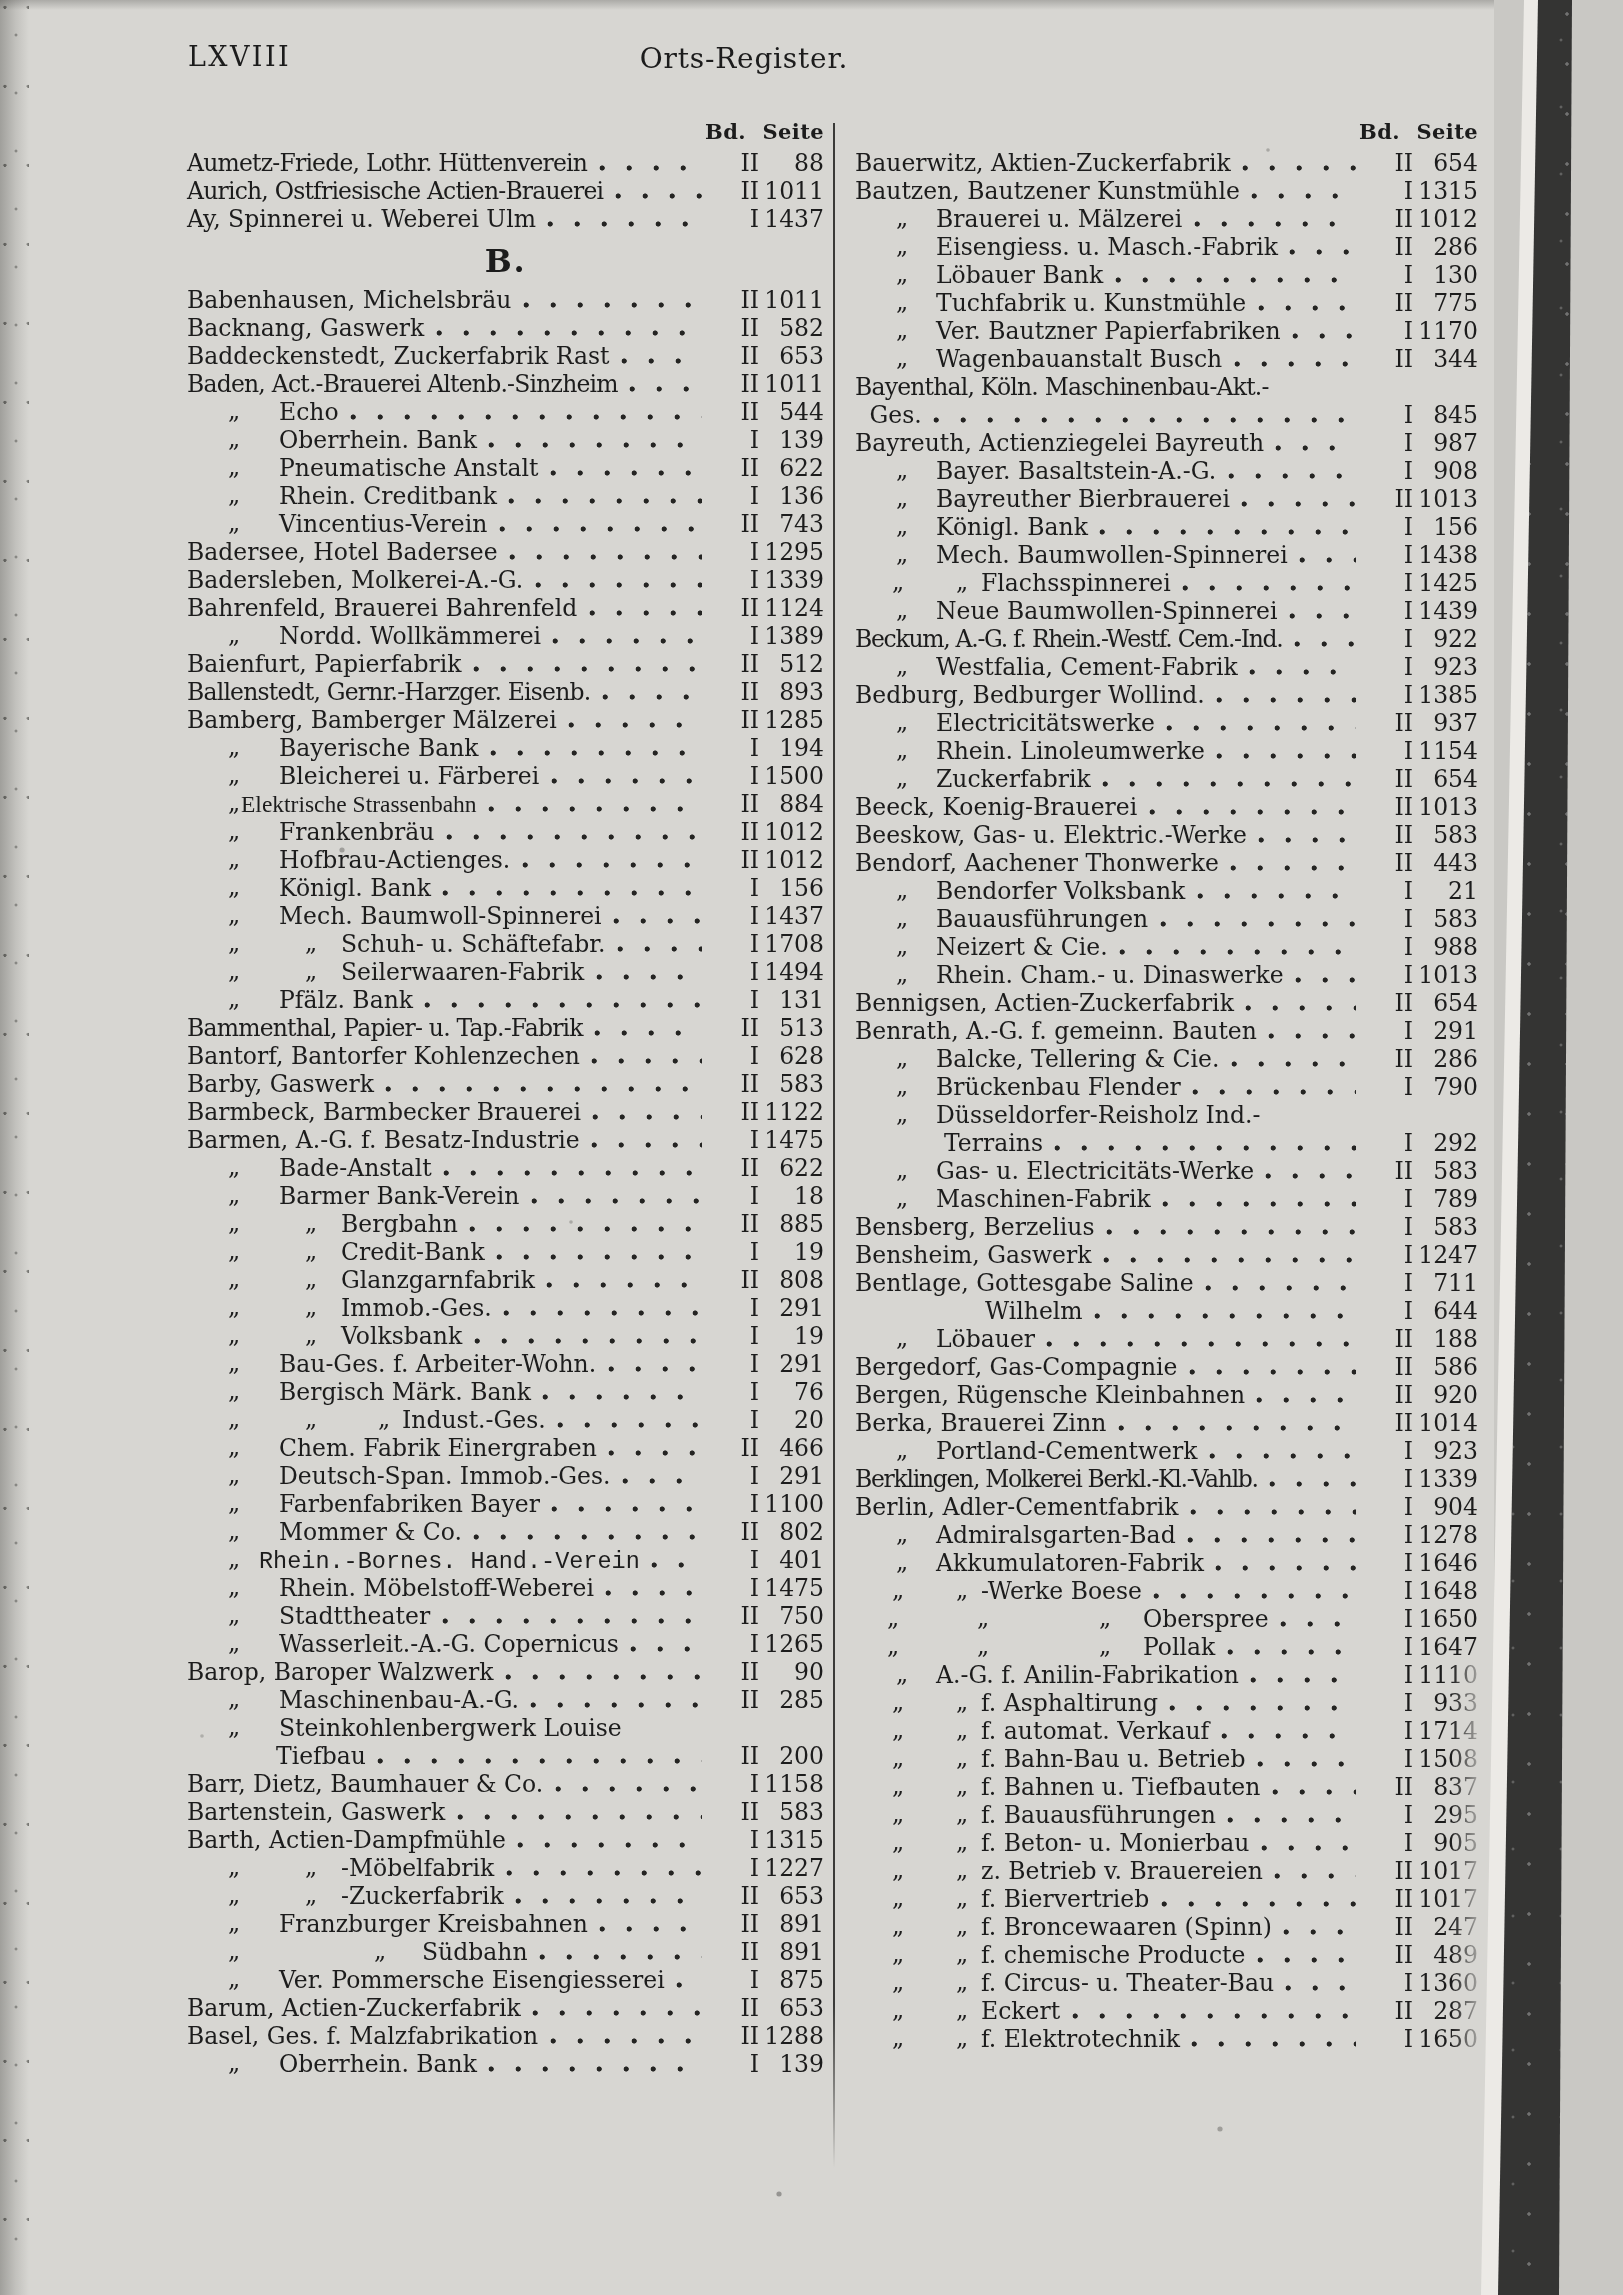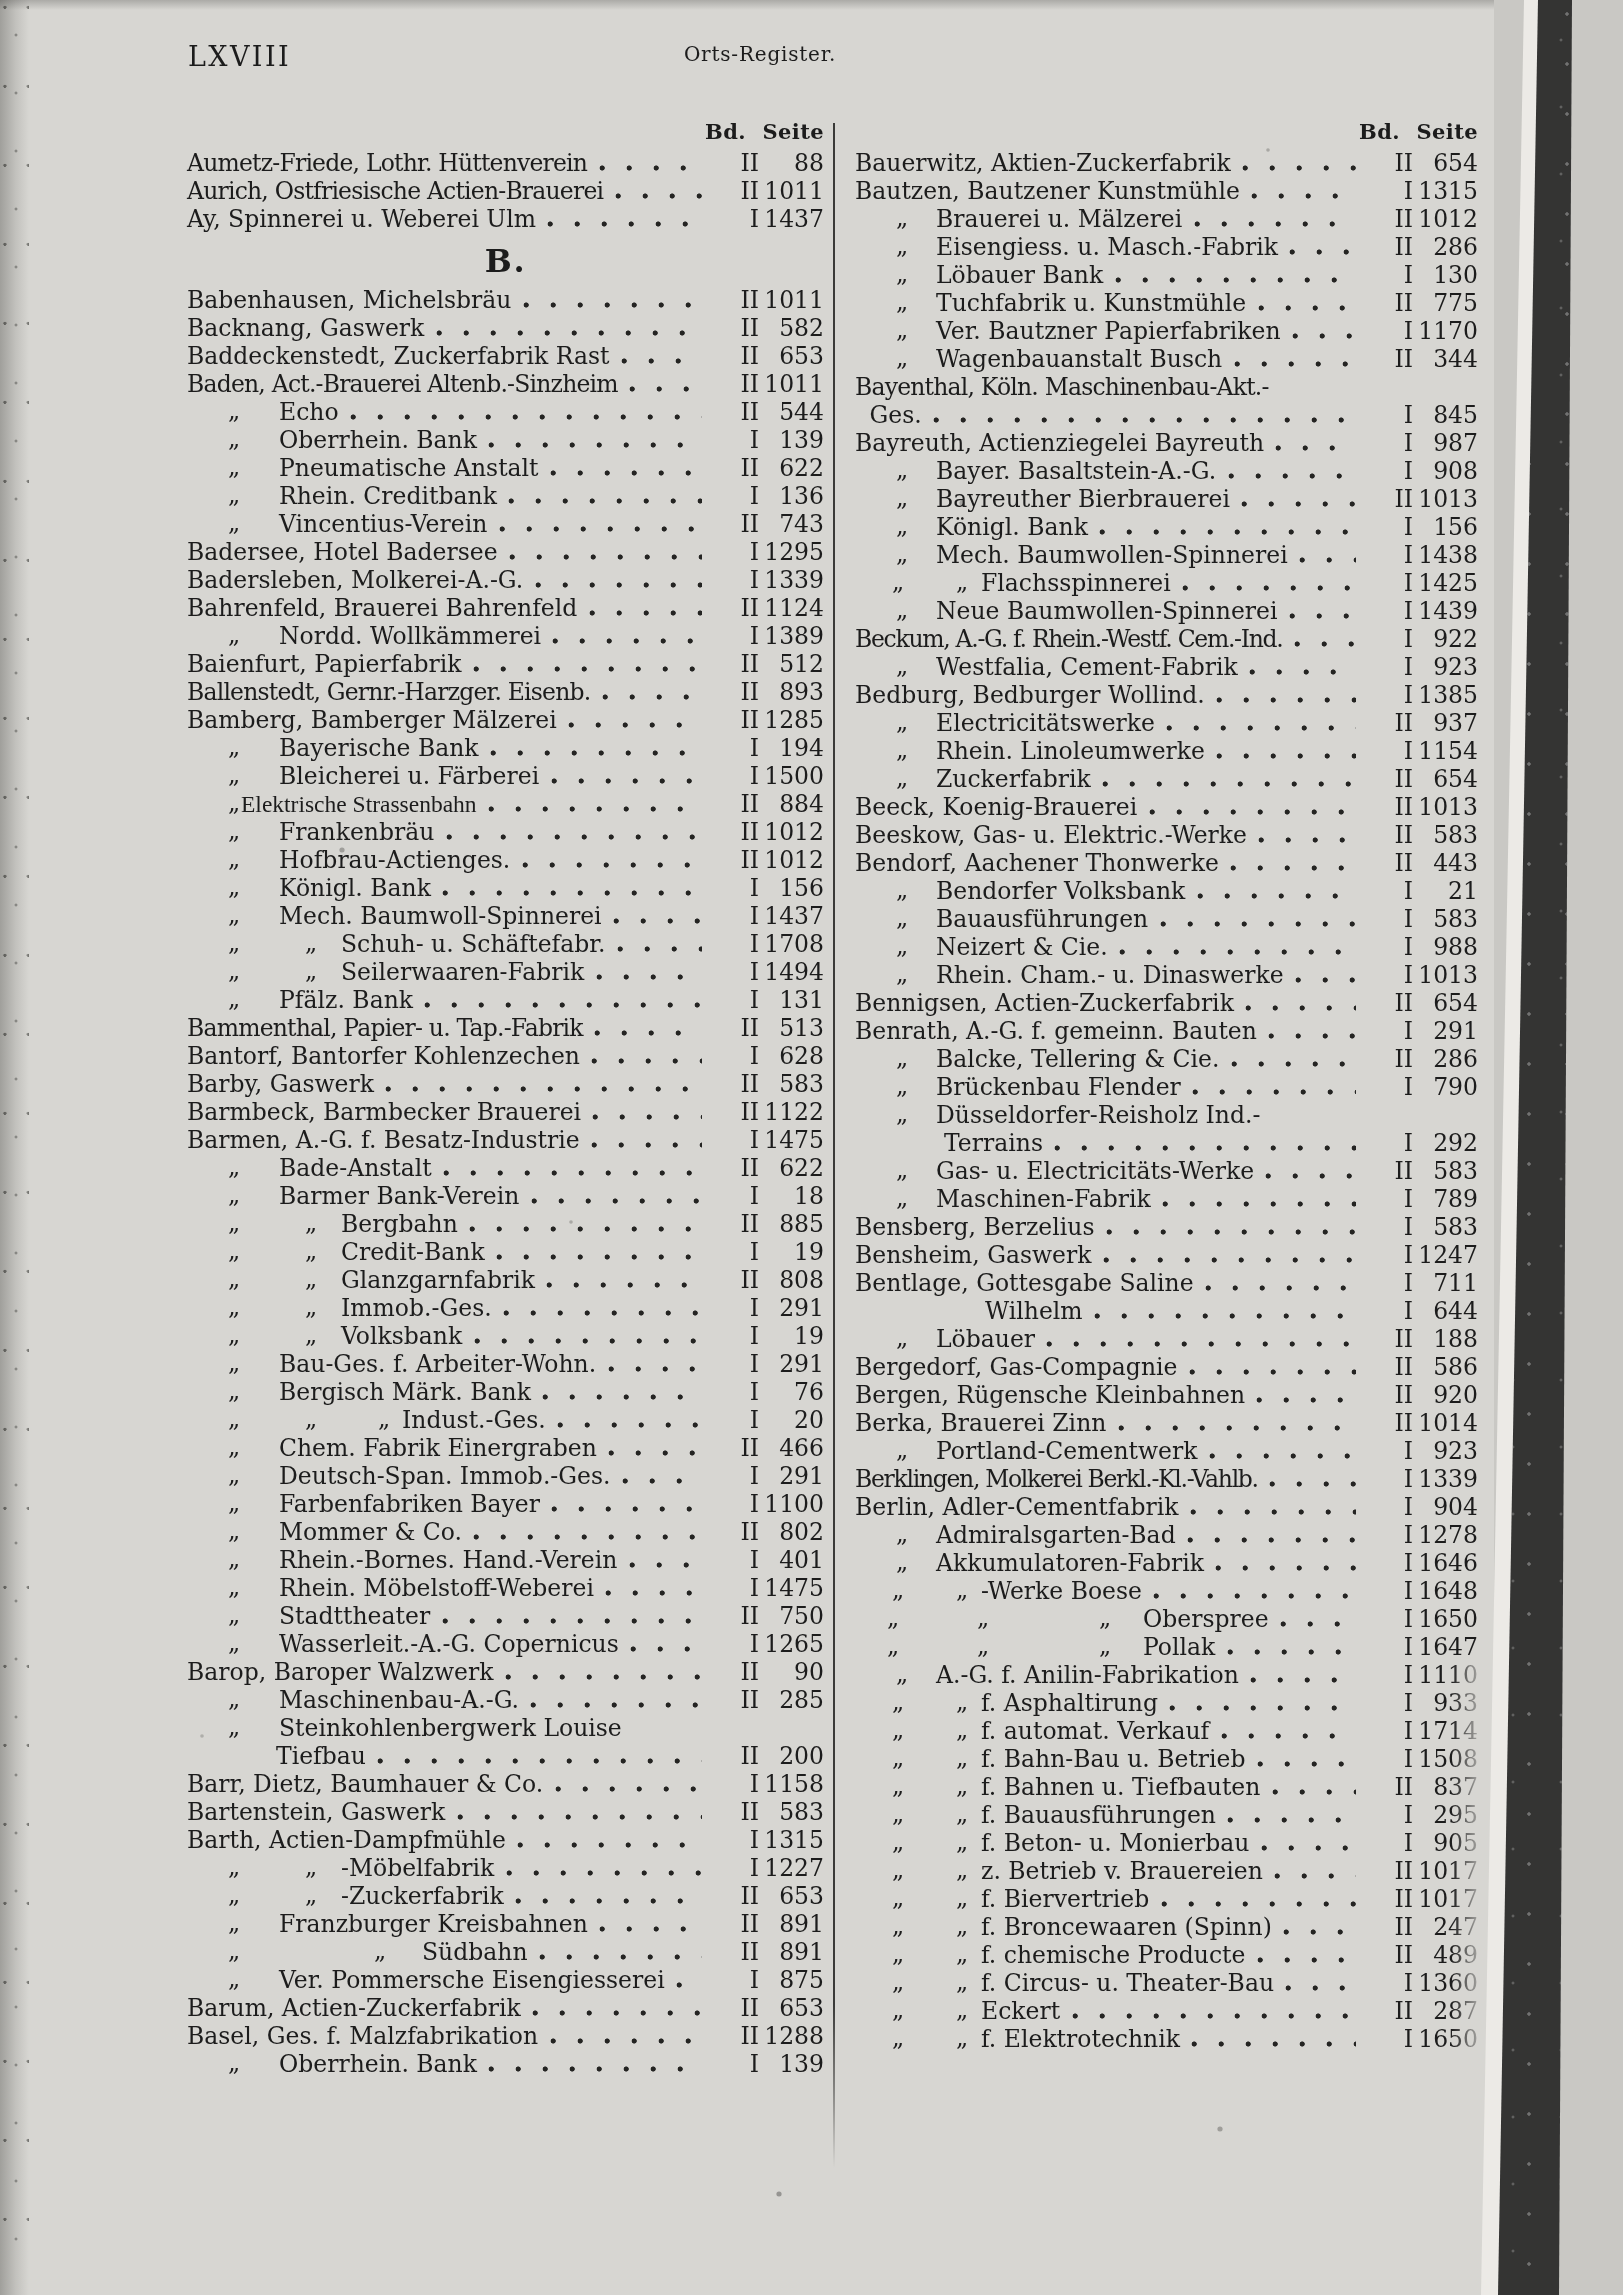--- a/index.html
+++ b/index.html
@@ -57,21 +57,21 @@
                570px 1221px 0 0.8px rgba(30,30,28,.25),
                1219px 2128px 0 1.6px rgba(30,30,28,.30),
                778px 2193px 0 1.6px rgba(30,30,28,.35),
                1267px 149px 0 0.8px rgba(30,30,28,.25),
                201px 1735px 0 0.8px rgba(30,30,28,.22),
                1070px 1003px 0 0.8px rgba(30,30,28,.2);
   }
   
   .hdr{position:absolute;white-space:nowrap;}
   #folio{left:188px;top:41px;font-size:27px;letter-spacing:2.4px;}
-  #title{left:760px;top:42px;transform:translateX(-50%);font-size:20px;letter-spacing:0.8px;}
+  #title{left:744px;top:42px;transform:translateX(-50%);font-size:28px;letter-spacing:0.8px;}
   .colhead{
     position:absolute;top:119px;display:flex;justify-content:flex-end;
     font-size:21px;font-weight:700;letter-spacing:0.4px;
   }
   .colhead .bdh{flex:0 0 47px;text-align:right;}
   .colhead .pgh{flex:0 0 78px;text-align:right;}
   #divider{
     position:absolute;left:833px;top:123px;width:2px;height:2045px;
     background:linear-gradient(to bottom,#3a3a38 0 92%, rgba(58,58,56,.55) 96%, rgba(58,58,56,0));
   }
@@ -446,21 +446,21 @@
       </div>
       <div class="row">
         <span class="ditto" style="left: 41px;">„</span>
         <span class="t" style="margin-left: 92px;">Mommer &amp; Co.</span>
         <span class="leader"></span>
         <span class="bd">II</span>
         <span class="pg">802</span>
       </div>
       <div class="row">
         <span class="ditto" style="left: 41px;">„</span>
-        <span class="t" style="margin-left: 92px;">Rhein.-Bornes. Hand.-Verein</span>
+        <span class="t" style="margin-left: 72px; font-family: Liberation Mono, monospace;">Rhein.-Bornes. Hand.-Verein</span>
         <span class="leader"></span>
         <span class="bd">I</span>
         <span class="pg">401</span>
       </div>
       <div class="row">
         <span class="ditto" style="left: 41px;">„</span>
         <span class="t" style="margin-left: 92px;">Rhein. Möbelstoff-Weberei</span>
         <span class="leader"></span>
         <span class="bd">I</span>
         <span class="pg">1475</span>

